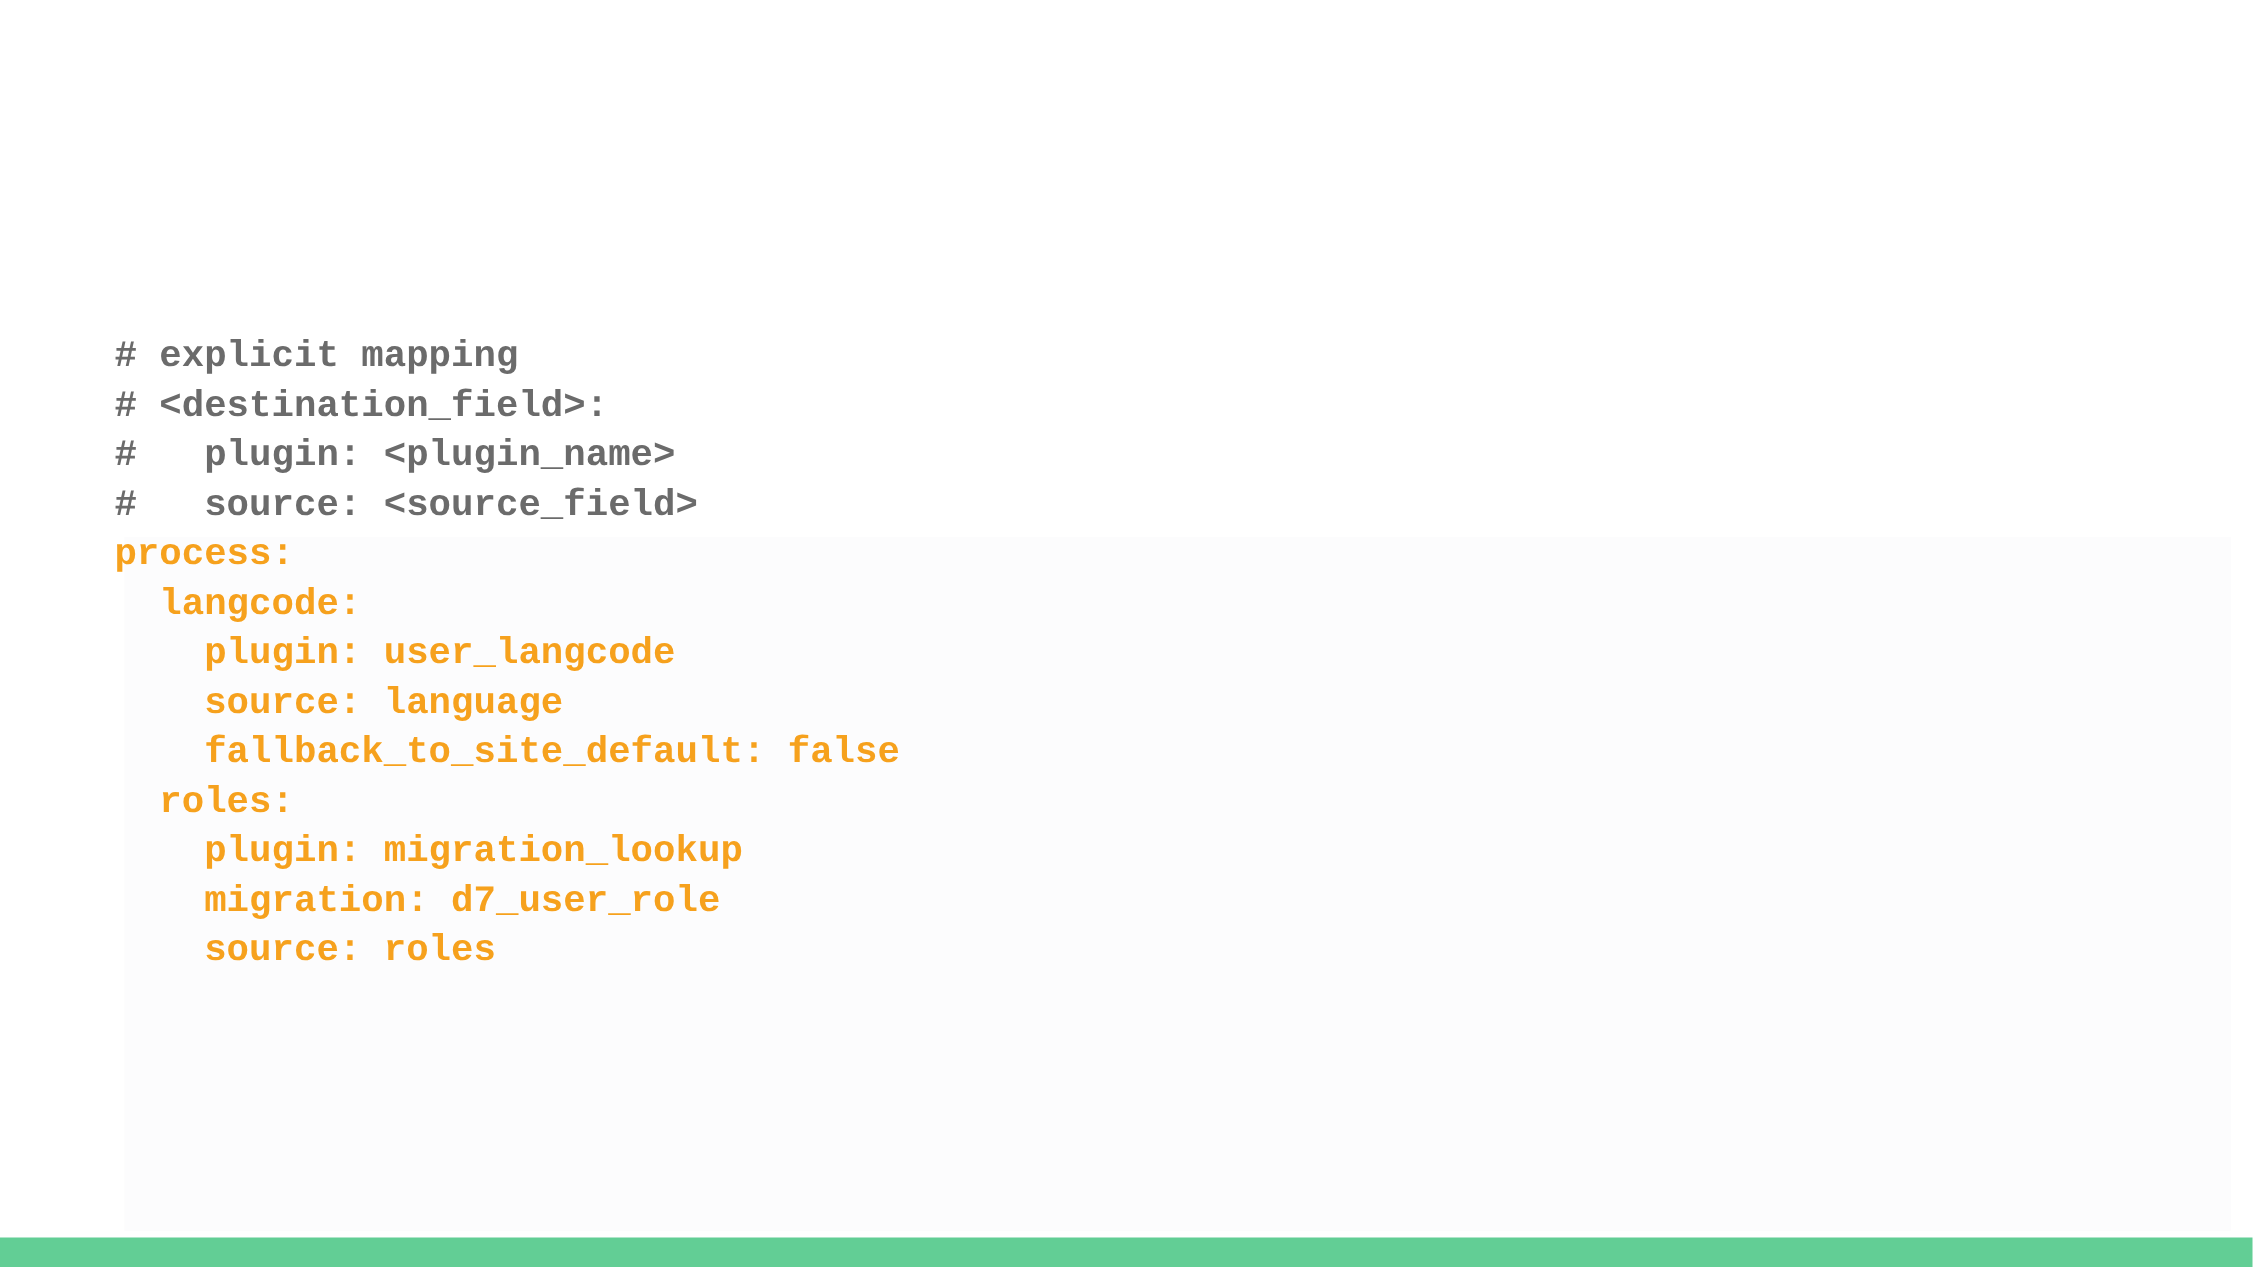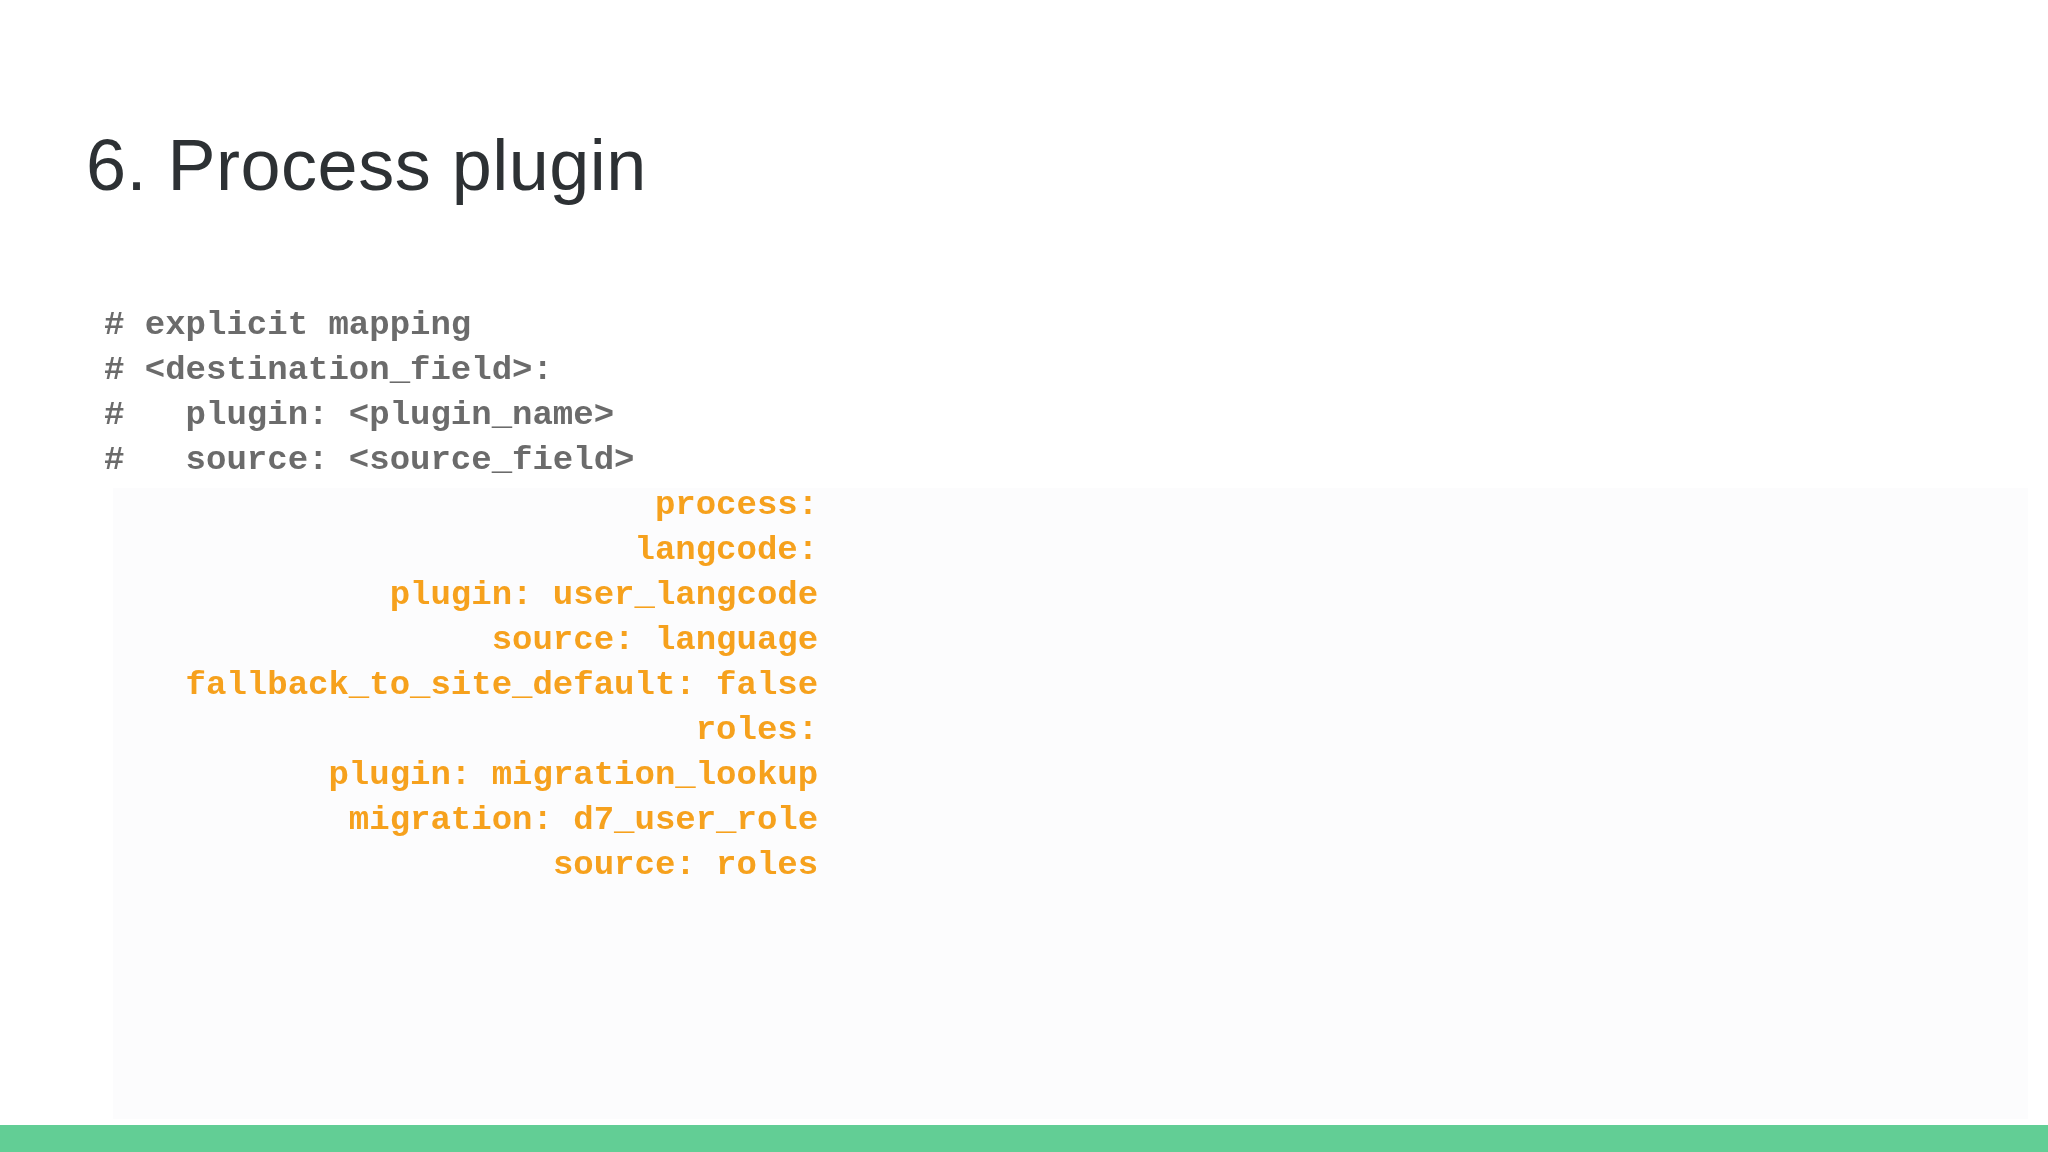--- a/index.html
+++ b/index.html
@@ -45,31 +45,30 @@
     font-family: "Liberation Mono", "DejaVu Sans Mono", monospace;
     font-weight: 700;
     font-size: 34px;
     line-height: 45px;
     background: transparent;
   }
   .code-line {
     white-space: pre;
   }
   .code-line.comment { color: var(--comment_gray, #6b6b6b); }
-  .code-line.yaml    { color: var(--yaml_orange, #f6a11d); text-align: right; }
+  .code-line.yaml    { color: var(--yaml_orange, #f6a11d); }
   .footer-bar {
     position: absolute;
     left: 0;
     bottom: 0;
     width: 2048px;
     height: 27px;
     background: var(--footer_green, #62ce95);
   }
 </style>
 </head>
 <body>
 
 <div class="slide">
   <div class="subtle-panel"></div>
-  <h1 class="title">6. Process plugin</h1>
   <pre class="code-block"><div class="code-line comment"># explicit mapping</div><div class="code-line comment"># &lt;destination_field&gt;:</div><div class="code-line comment">#   plugin: &lt;plugin_name&gt;</div><div class="code-line comment">#   source: &lt;source_field&gt;</div><div class="code-line yaml">process:</div><div class="code-line yaml">  langcode:</div><div class="code-line yaml">    plugin: user_langcode</div><div class="code-line yaml">    source: language</div><div class="code-line yaml">    fallback_to_site_default: false</div><div class="code-line yaml">  roles:</div><div class="code-line yaml">    plugin: migration_lookup</div><div class="code-line yaml">    migration: d7_user_role</div><div class="code-line yaml">    source: roles</div></pre>
   <div class="footer-bar"></div>
 </div>
 
 </body></html>

